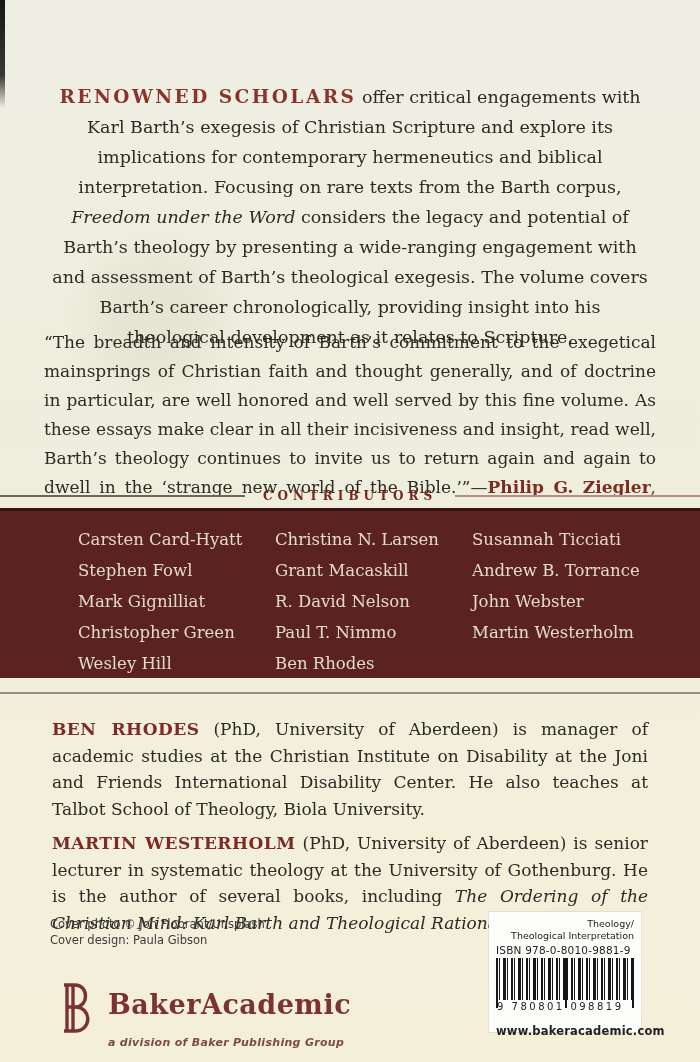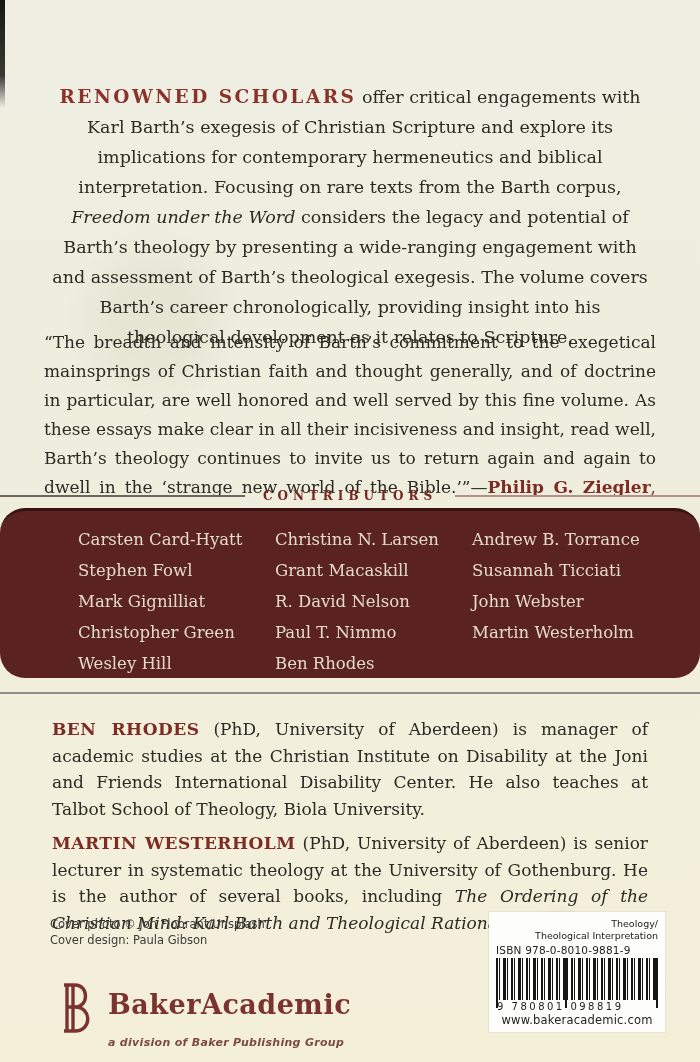--- a/index.html
+++ b/index.html
@@ -42,21 +42,21 @@
   }
   .contrib-head .rule{flex:1;height:2px;}
   .contrib-head .rule.left{background:#6e655c;}
   .contrib-head .rule.right{background:#b5908a;}
   .contrib-head .label{
     padding:0 18px;font-size:12px;font-weight:bold;letter-spacing:5px;
     color:#74281f;white-space:nowrap;
   }
   .band{
     position:absolute;left:0;top:508px;width:700px;height:170px;
-    background:#5a2321;border-top:3px solid #381312;box-sizing:border-box;border-radius:25px;
+    background:#5a2321;border-top:3px solid #381312;box-sizing:border-box;
   }
   .band-grid{
     display:grid;
     grid-auto-flow:column;
     grid-template-rows:repeat(5,31px);
     grid-template-columns:197px 197px 1fr;
     padding:13px 0 0 78px;
   }
   .band-grid .name{
     color:#e4dacc;font-size:16.5px;line-height:31px;white-space:nowrap;
@@ -87,21 +87,21 @@
     font-family:"DejaVu Serif","Liberation Serif",serif;
     font-weight:bold;font-size:27px;line-height:30px;color:#7b3330;letter-spacing:.5px;
     margin-top:8px;
   }
   .publisher .ptag{
     font-family:"DejaVu Sans","Liberation Sans",sans-serif;
     font-style:italic;font-weight:bold;font-size:11px;color:#7d4a40;
     margin-top:16px;letter-spacing:.3px;
   }
   .barcode-box{
-    position:absolute;left:489px;top:912px;width:176px;height:120px;
+    position:absolute;left:489px;top:912px;width:152px;height:120px;
     background:#fdfdfb;box-shadow:0 0 0 1px rgba(0,0,0,.05);
     font-family:"DejaVu Sans","Liberation Sans",sans-serif;color:#222;
     padding:6px 7px 0 7px;box-sizing:border-box;
   }
   .barcode-box .cat{font-size:9.5px;line-height:12px;text-align:right;}
   .barcode-box .isbn{font-size:10.5px;margin-top:2px;letter-spacing:.2px;white-space:nowrap;}
   .bars{
     position:relative;margin-top:2px;height:42px;
     background:repeating-linear-gradient(90deg,
       #161616 0 2px,#fdfdfb 2px 3px,
@@ -110,21 +110,21 @@
       #161616 11px 12px,#fdfdfb 12px 15px);
   }
   .guard{position:absolute;top:0;width:2px;height:50px;background:#161616;}
   .guard.g1{left:0;}
   .guard.g2{left:69px;}
   .guard.g3{right:0;}
   .bc-digits{
     font-size:10px;letter-spacing:2.5px;margin-top:1px;white-space:nowrap;
     padding-left:1px;
   }
-  .bc-site{font-weight:normal;font-size:11.5px;text-align:center;margin-top:1px;letter-spacing:.2px;}
+  .bc-site{font-weight:bold;font-size:11.5px;text-align:center;margin-top:12px;letter-spacing:.2px;}
 </style>
 </head>
 <body>
 
 <div class="cover">
 
   <div class="edge-shadow"></div>
 
   <div class="description">
     <span class="lead">RENOWNED SCHOLARS</span><span> offer critical engagements with Karl Barth’s exegesis of Christian Scripture and explore its implications for contemporary hermeneutics and biblical interpretation. Focusing on rare texts from the Barth corpus, </span><span class="ital">Freedom under the Word</span><span> considers the legacy and potential of Barth’s theology by presenting a wide-ranging engagement with and assessment of Barth’s theological exegesis. The volume covers Barth’s career chronologically, providing insight into his theological development as it relates to Scripture.</span>
@@ -145,22 +145,22 @@
       <div class="name">Carsten Card-Hyatt</div>
       <div class="name">Stephen Fowl</div>
       <div class="name">Mark Gignilliat</div>
       <div class="name">Christopher Green</div>
       <div class="name">Wesley Hill</div>
       <div class="name">Christina N. Larsen</div>
       <div class="name">Grant Macaskill</div>
       <div class="name">R. David Nelson</div>
       <div class="name">Paul T. Nimmo</div>
       <div class="name">Ben Rhodes</div>
+      <div class="name">Susannah Ticciati</div>
       <div class="name">Andrew B. Torrance</div>
-      <div class="name">Susannah Ticciati</div>
       <div class="name">John Webster</div>
       <div class="name">Martin Westerholm</div>
     </div>
   </div>
 
   <div class="post-band-rule"></div>
 
   <div class="bios">
     <p><span class="bio-name">BEN RHODES</span><span> (PhD, University of Aberdeen) is manager of academic studies at the Christian Institute on Disability at the Joni and Friends International Disability Center. He also teaches at Talbot School of Theology, Biola University.</span></p>
     <p><span class="bio-name">MARTIN WESTERHOLM</span><span> (PhD, University of Aberdeen) is senior lecturer in systematic theology at the University of Gothenburg. He is the author of several books, including </span><span class="ital">The Ordering of the Christian Mind: Karl Barth and Theological Rationality</span><span>.</span></p>

